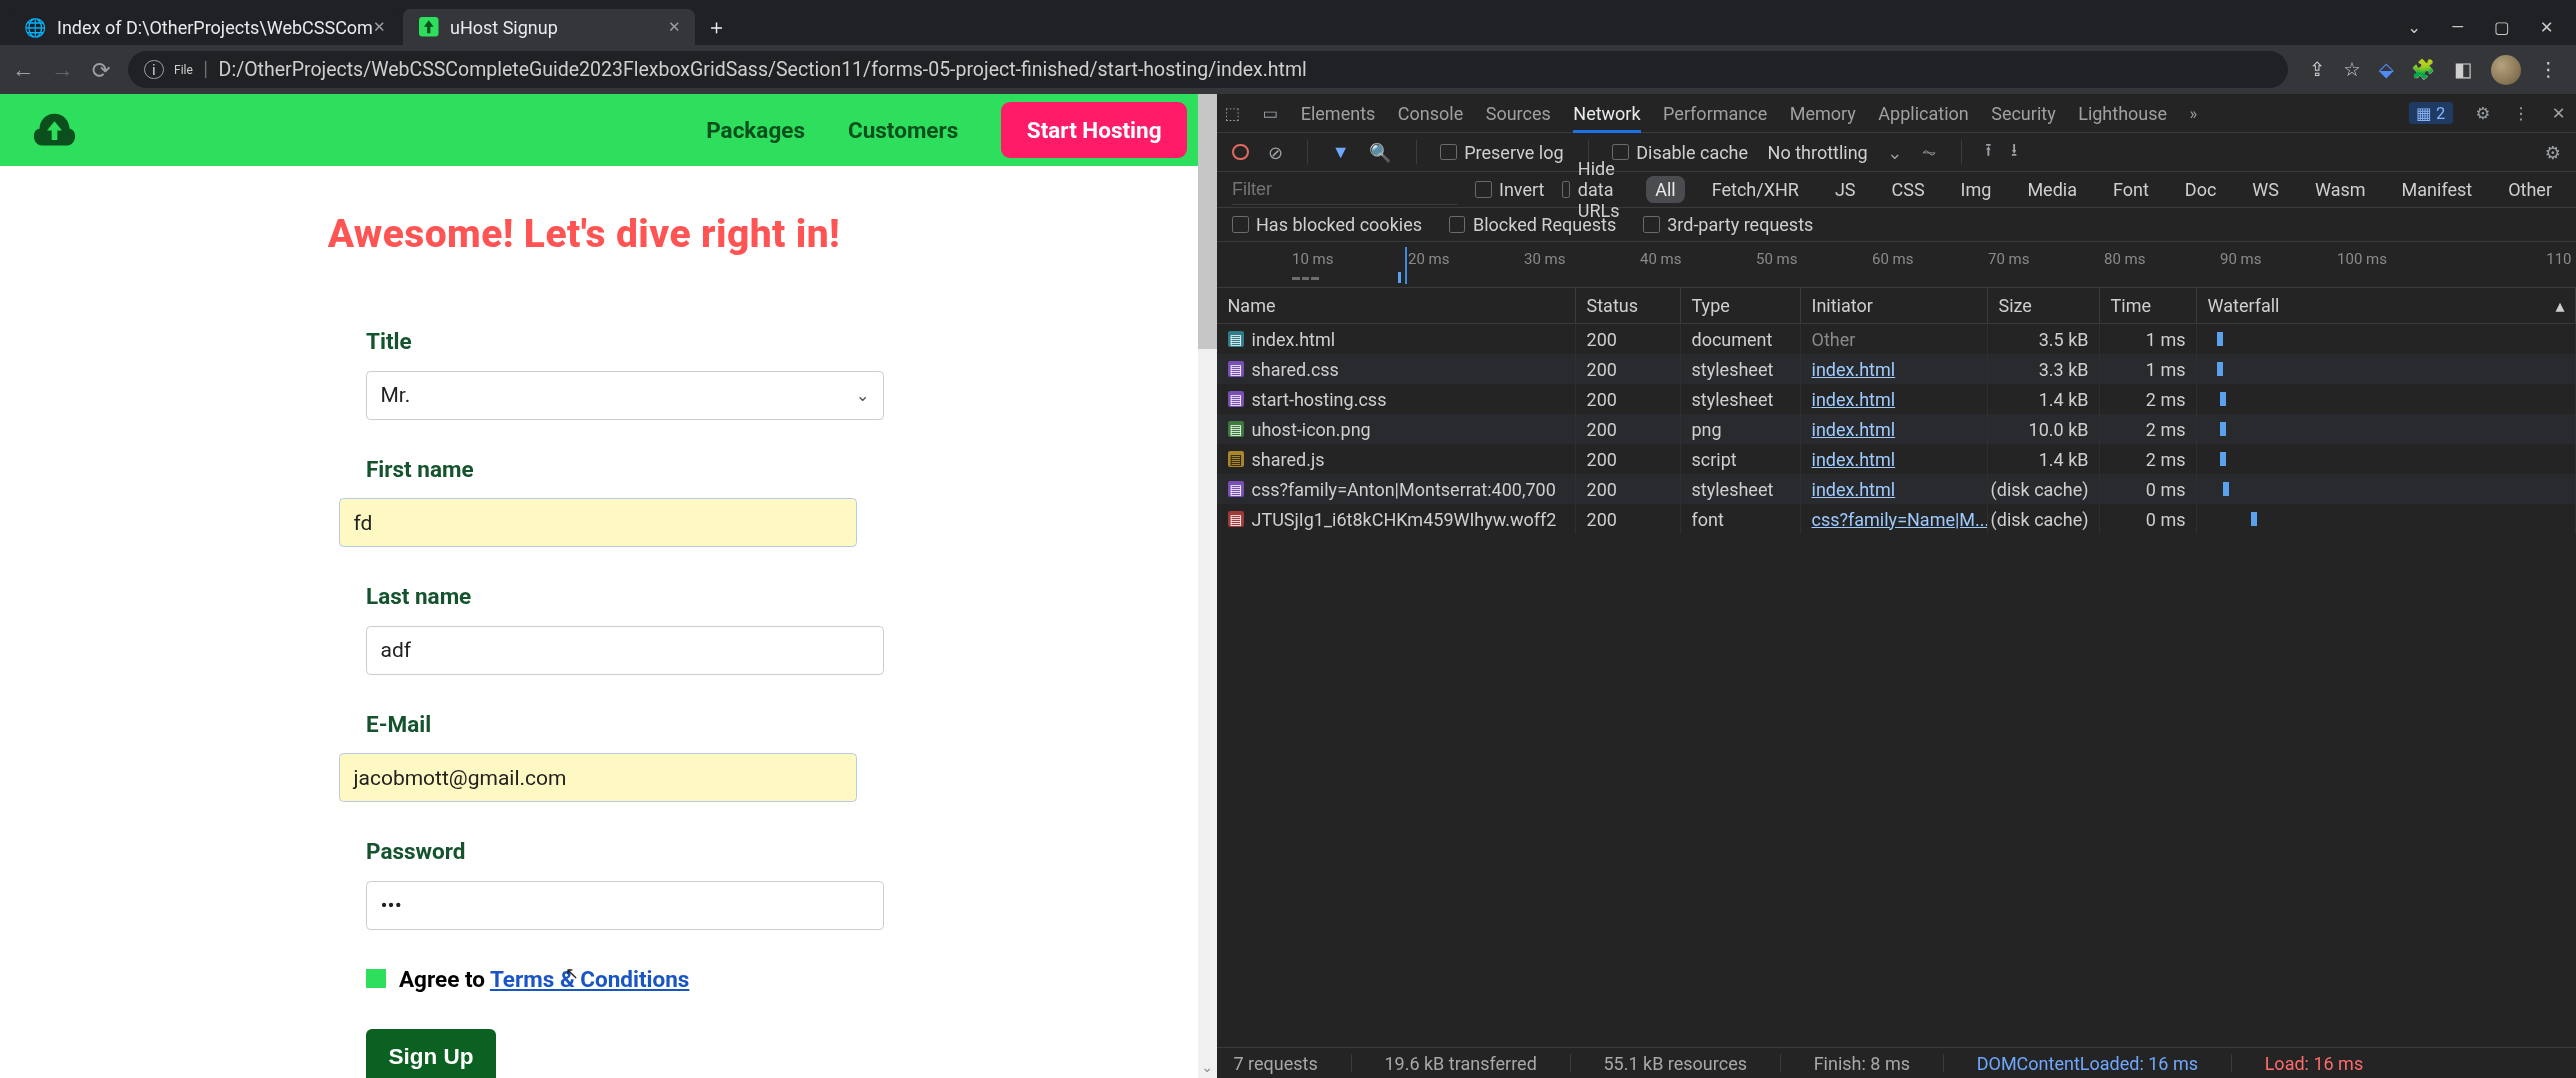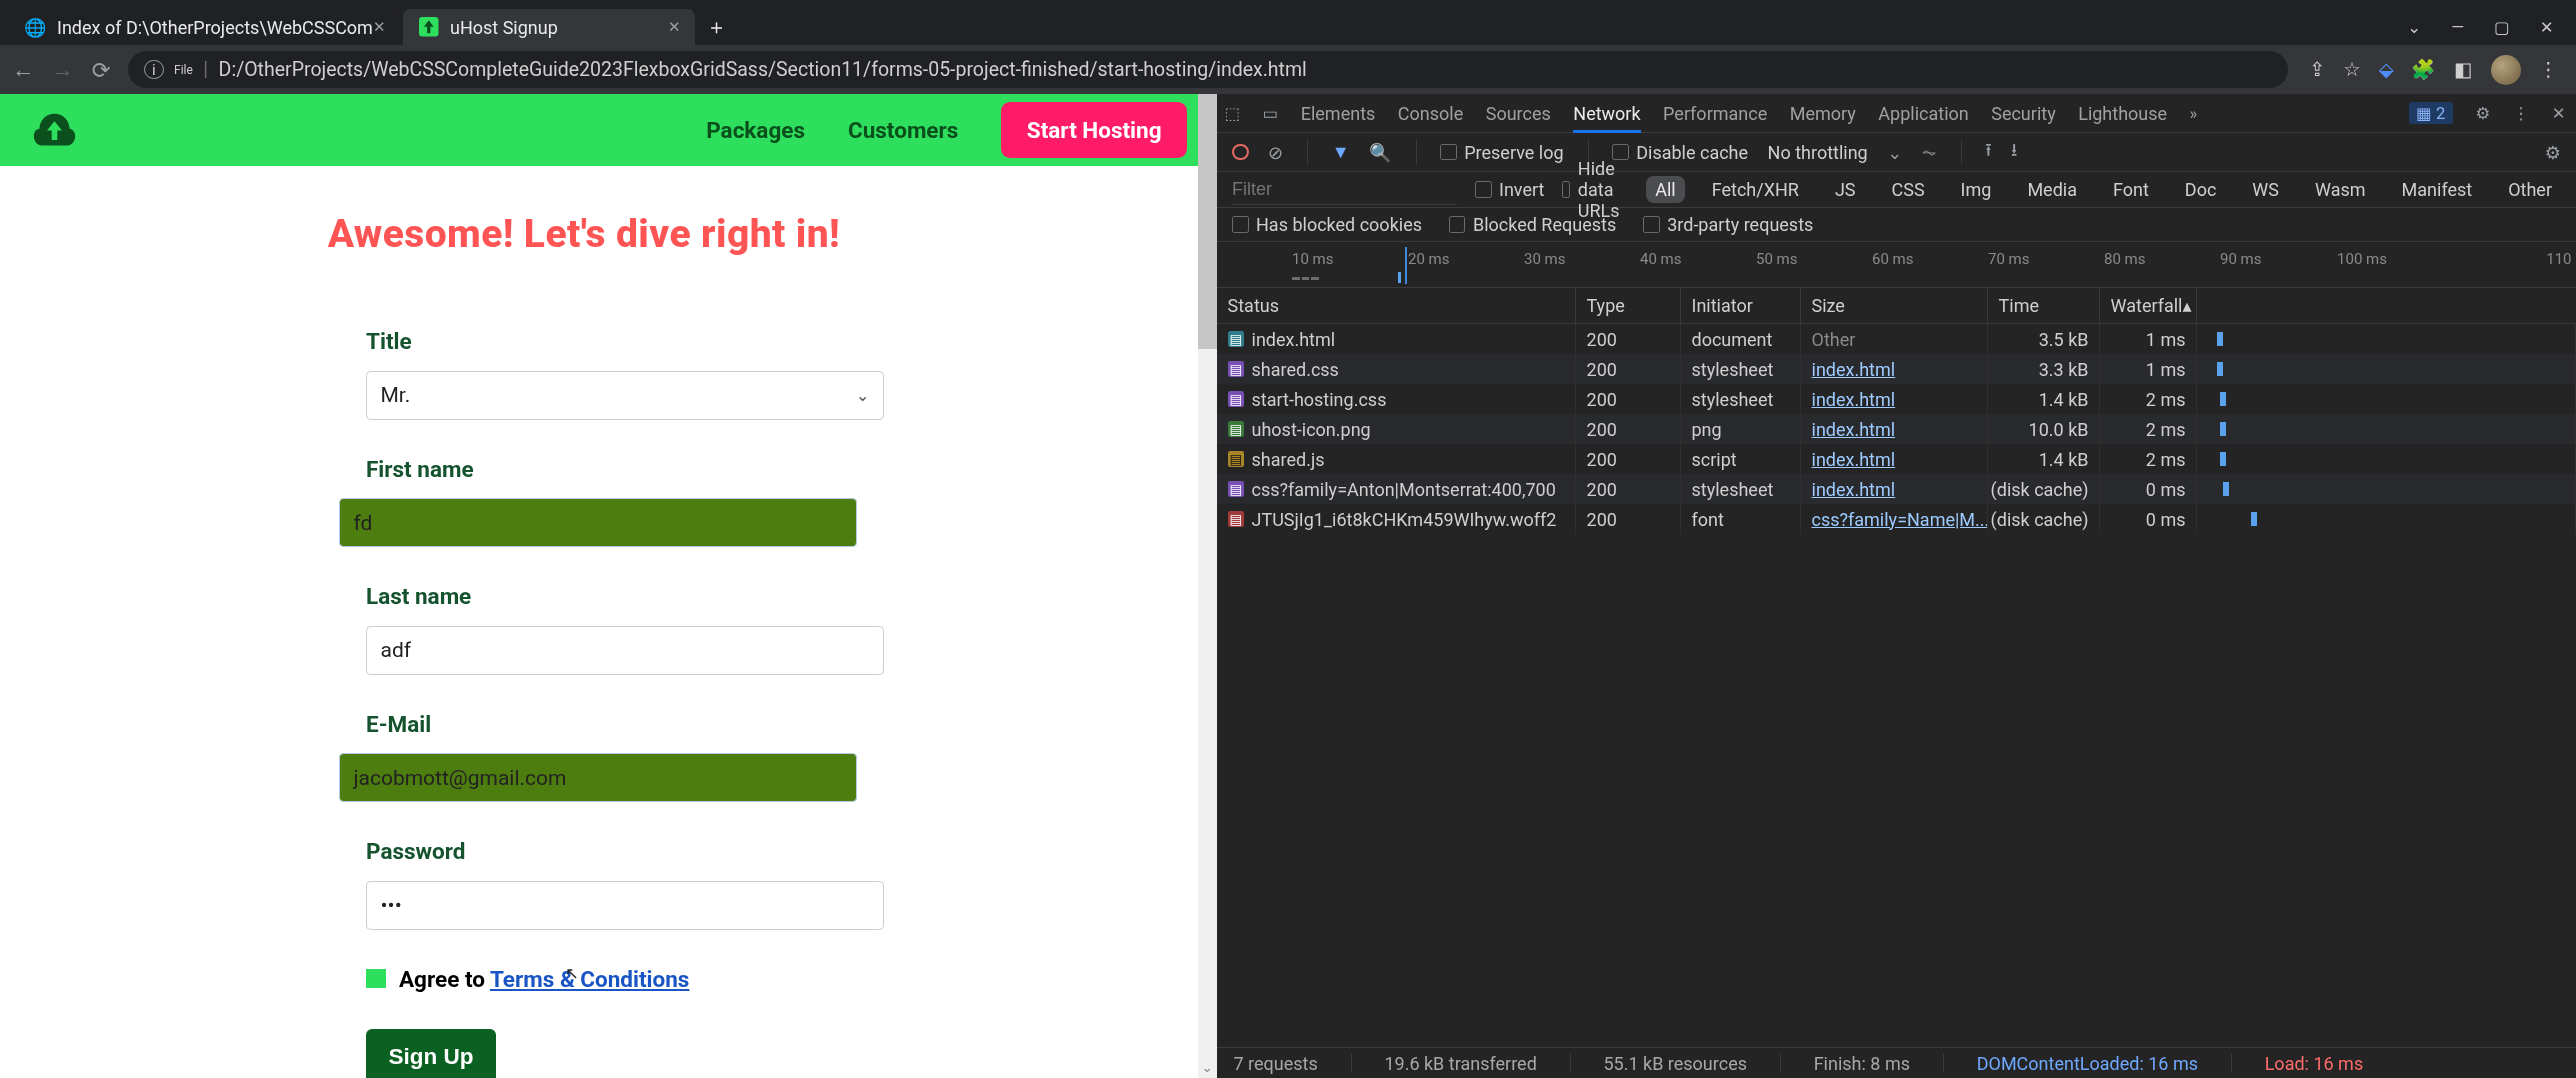--- a/index.html
+++ b/index.html
@@ -41,21 +41,21 @@
 .logo svg { display: block; }
 .navlinks { margin-left: auto; display: flex; align-items: center; gap: 43px; font-weight: 700; font-size: 22.5px; }
 .navlinks .link { color: #0a4f1c; }
 .navlinks .cta { background: #ff1b68; color: #fff; padding: 15px 25.5px; border-radius: 9px; }
 
 .formwrap { padding: 45px 0 0 0; width: 100%; display: flex; justify-content: center; }
 .formcol { width: 569px; }
 .hero { color: #ff5454; font-weight: 800; font-size: 39px; letter-spacing: 0.4px; margin-bottom: 71px; margin-left: 3.7px; }
 .label { font-weight: 700; font-size: 22.5px; color: #14532d; margin: 0 0 16.5px 0; padding-left: 42px; }
 .field { margin-left: 42px; width: 518px; height: 49px; border: 1.5px solid #ccc; border-radius: 4.5px; background: #fff; padding: 0 13.5px; font-size: 21px; color: #222; display: flex; align-items: center; margin-bottom: 36px; }
-.field.auto { background: #4d7c0f; border-color: #b7c9e9; margin-left: 15px; }
+.field.auto { background: #fef9c3; border-color: #b7c9e9; margin-left: 15px; }
 .select { justify-content: space-between; }
 .select .chev { font-size: 16.5px; color: #555; }
 .checkrow { display: flex; align-items: center; gap: 13.5px; padding-left: 42px; margin-bottom: 37px; }
 .checkrow .box { width: 19.5px; height: 19.5px; background: #2ddf5c; }
 .checkrow .txt { font-size: 22.5px; font-weight: 700; }
 .checkrow .txt a { color: #1a55c6; text-decoration: underline; }
 .signup { margin-left: 42px; background: #0b6121; color: #fff; font-weight: 700; font-size: 22.5px; padding: 15px 22.5px; border: none; border-radius: 6px; }
 
 .cursor { position: absolute; left: 565px; top: 870px; font-size: 16.5px; color: #222; pointer-events: none; }
 
@@ -335,20 +335,21 @@
       <span class="tick" style="left:1003px">90 ms</span>
       <span class="tick" style="left:1120px">100 ms</span>
       <span class="endlab">110</span>
       <div class="marks"><span></span><span></span><span></span></div>
       <div class="bar"></div>
       <div class="bar bar2"></div>
     </div>
 
     <div class="dt-grid">
       <div class="dt-head">
+        <div>Name</div>
         <div>Status</div>
         <div>Type</div>
         <div>Initiator</div>
         <div>Size</div>
         <div>Time</div>
         <div>
             <span>Waterfall</span>
             <span>▴</span>
           </div>
       </div>

